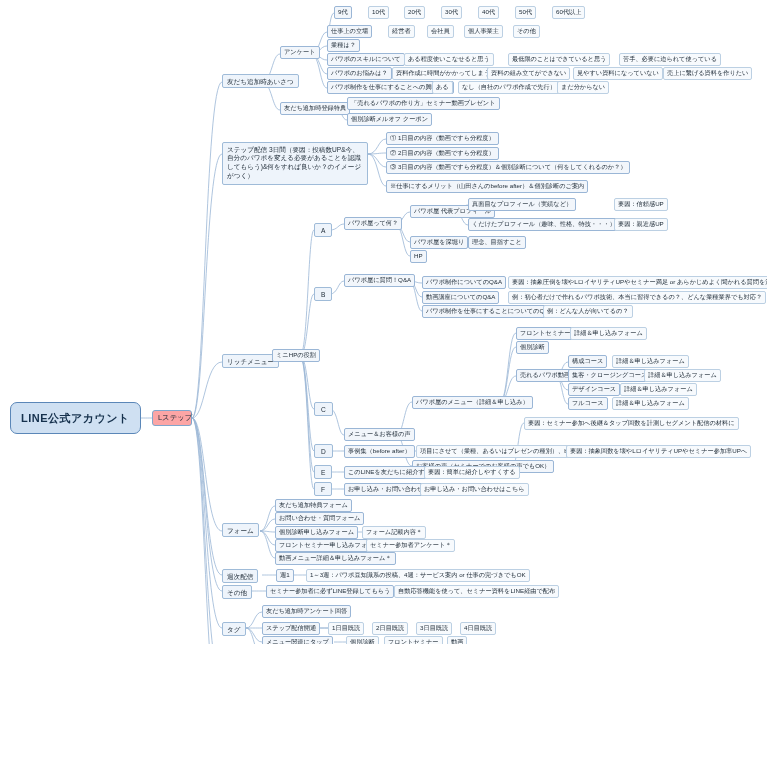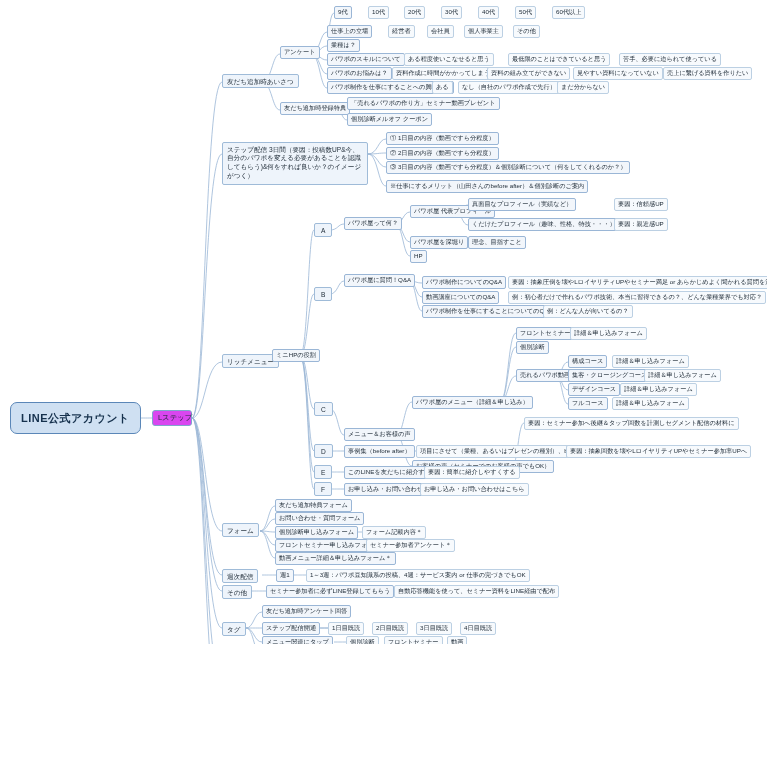--- a/index.html
+++ b/index.html
@@ -5,21 +5,21 @@
   html,body{margin:0;padding:0;background:#ffffff;}
   body{width:767px;height:776px;font-family:"Liberation Sans",sans-serif;}
   #stage{position:relative;width:767px;height:644px;overflow:hidden;}
   svg#wires{position:absolute;left:0;top:0;width:767px;height:776px;}
   .node{position:absolute;box-sizing:border-box;background:#f2f6fb;border:1px solid #9ab6d6;
         color:#1a2733;font-size:6.2px;line-height:1.1;padding:2px 3px;border-radius:2px;
         white-space:nowrap;}
   .node.plain{background:#f7fafd;border-color:#bcd0e3;}
   .root{background:#cfe0f2;border:1.6px solid #5b87b8;border-radius:7px;font-size:11px;
         font-weight:bold;color:#16314d;padding:9px 10px;letter-spacing:.5px;}
-  .lvl1{background:#d946ef;border:1px solid #7fa6cc;font-size:7.4px;padding:3px 5px;border-radius:3px;}
+  .lvl1{background:#fca5a5;border:1px solid #7fa6cc;font-size:7.4px;padding:3px 5px;border-radius:3px;}
   .lvl2{background:#eef4fb;border:1px solid #9fbbd8;font-size:6.6px;padding:2.5px 4px;}
   .letter{background:#eef4fb;border:1px solid #9fbbd8;font-size:6.6px;padding:2.5px 6px;}
 </style>
 </head>
 <body>
 
 <div id="stage">
 
 <svg id="wires">
   <g stroke="#9ab6d6" stroke-width="0.8" fill="none">

